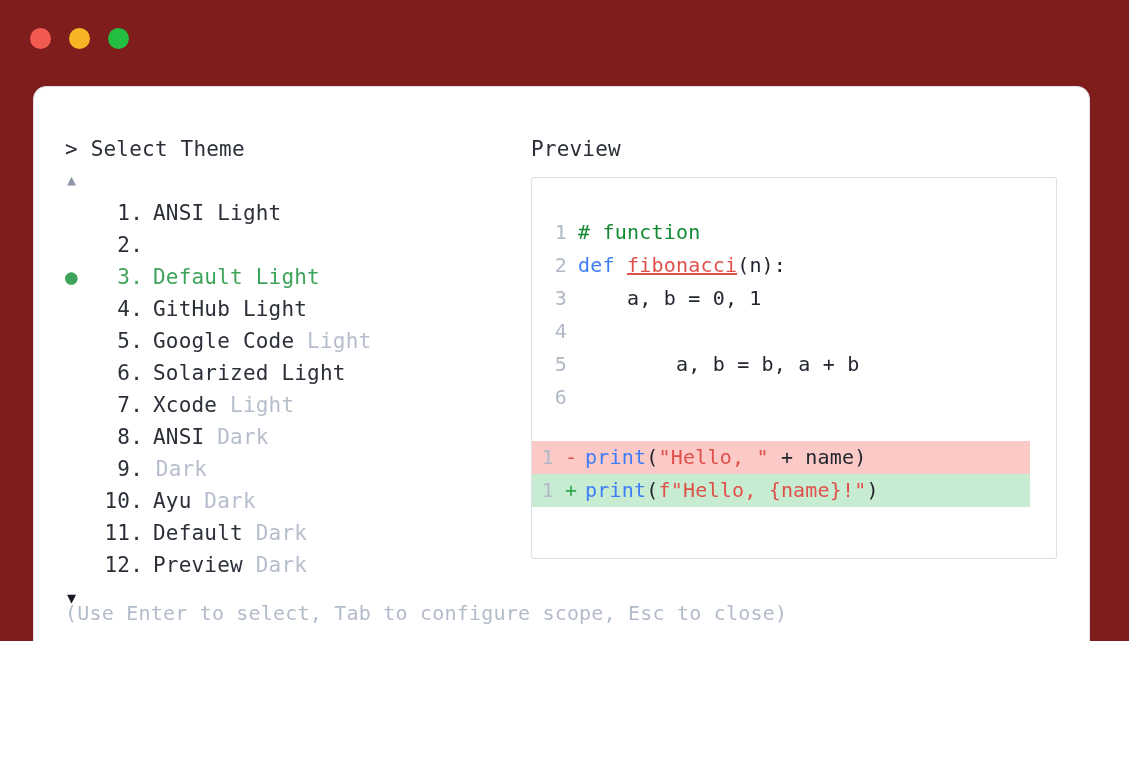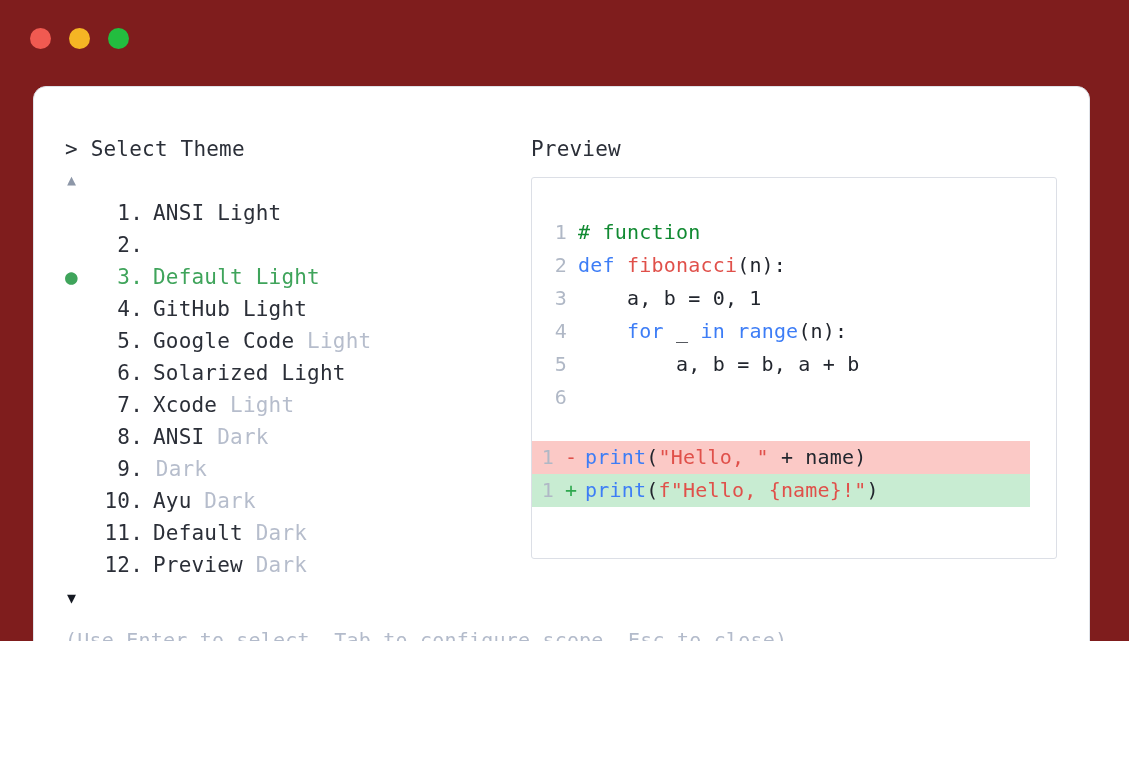--- a/index.html
+++ b/index.html
@@ -123,21 +123,21 @@
   .theme-row.selected .idx-cell,
   .theme-row.selected .name-cell,
   .theme-row.selected .variant {
     color: #3fa45b;
   }
 
   
   .hint {
     position: absolute;
     left: 31px;
-    top: 539px;
+    top: 512px;
     font-size: 20px;
     line-height: 28px;
     color: #b3bbcb;
     letter-spacing: 0.2px;
     white-space: pre;
   }
 
   
   .right-col {
     position: absolute;
@@ -177,21 +177,21 @@
     width: 22px;
     flex: 0 0 22px;
     text-align: right;
     color: #b0b8c6;
     padding-right: 11px;
   }
   .code-text { color: #22262e; }
 
   .tok-comment  { color: #118a32; text-align: right; }
   .tok-keyword  { color: #3d7df6; }
-  .tok-func     { color: #e0504a; }
+  .tok-func     { color: #e0504a; text-decoration: underline; }
   .tok-string   { color: #e0504a; }
   .tok-plain    { color: #22262e; }
 
   .diff-wrap { margin-top: 27px; }
   .diff-line {
     display: flex;
     height: 33px;
     line-height: 33px;
     font-size: 20px;
     white-space: pre;
@@ -254,21 +254,21 @@
     <div class="hint">(Use Enter to select, Tab to configure scope, Esc to close)</div>
 
     <div class="right-col">
       <div class="preview-label">Preview</div>
 
       <div class="preview-panel">
         <div class="code-block" id="code-block">
             <div class="code-line"><span class="ln">1</span><span class="code-text"><span class="tok-comment"># function</span></span></div>
             <div class="code-line"><span class="ln">2</span><span class="code-text"><span class="tok-keyword">def </span><span class="tok-func">fibonacci</span><span class="tok-plain">(n):</span></span></div>
             <div class="code-line"><span class="ln">3</span><span class="code-text"><span class="tok-plain">    a, b = 0, 1</span></span></div>
-            <div class="code-line"><span class="ln">4</span><span class="code-text"><span class="tok-plain">    </span><span class="tok-keyword">for</span><span class="tok-plain"> _ </span><span class="tok-keyword">in range</span><span class="tok-plain">(n):</span></span></div>
+            <div class="code-line"><span class="ln">4</span></div>
             <div class="code-line"><span class="ln">5</span><span class="code-text"><span class="tok-plain">        a, b = b, a + b</span></span></div>
             <div class="code-line"><span class="ln">6</span></div>
           </div>
         <div class="diff-wrap" id="diff-block">
             <div class="diff-line diff-del"><span class="diff-ln">1</span><span class="diff-mark mark-del">-</span><span class="code-text"><span class="tok-keyword">print</span><span class="tok-plain">(</span><span class="tok-string">"Hello, "</span><span class="tok-plain"> + name)</span></span></div>
             <div class="diff-line diff-add"><span class="diff-ln">1</span><span class="diff-mark mark-add">+</span><span class="code-text"><span class="tok-keyword">print</span><span class="tok-plain">(</span><span class="tok-string">f"Hello, {name}!"</span><span class="tok-plain">)</span></span></div>
           </div>
       </div>
     </div>
 

